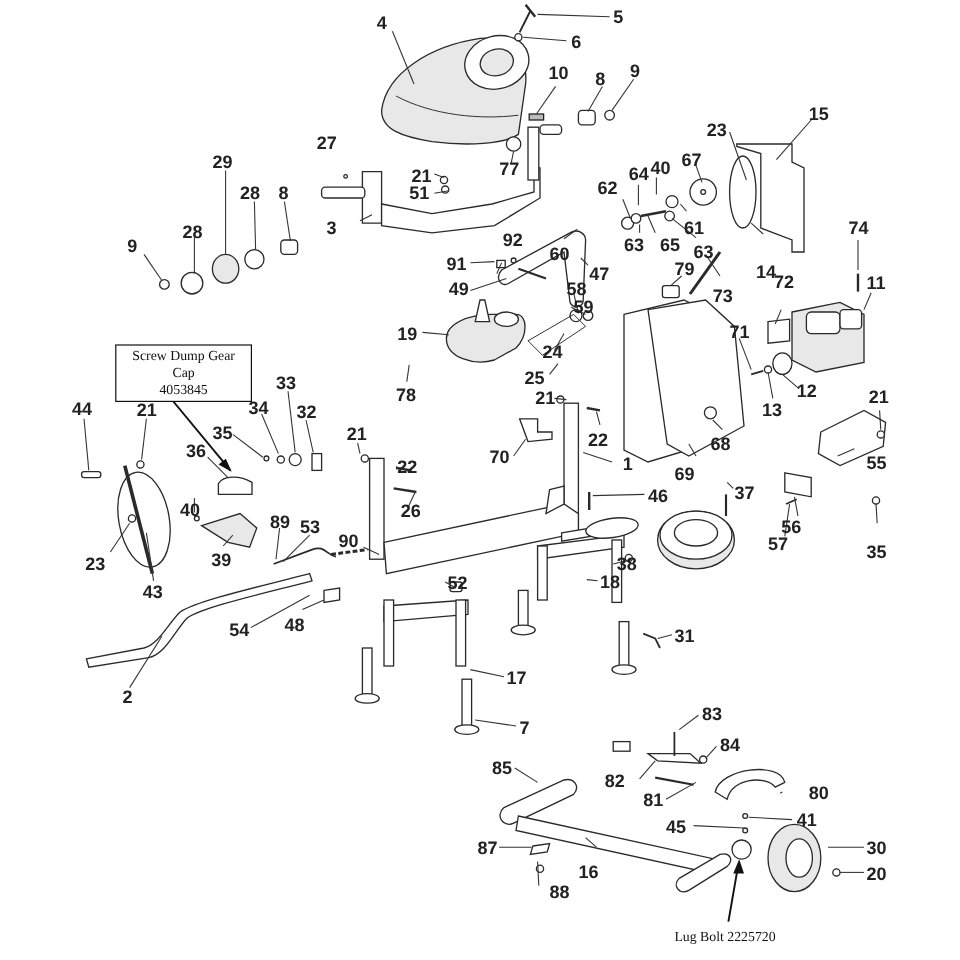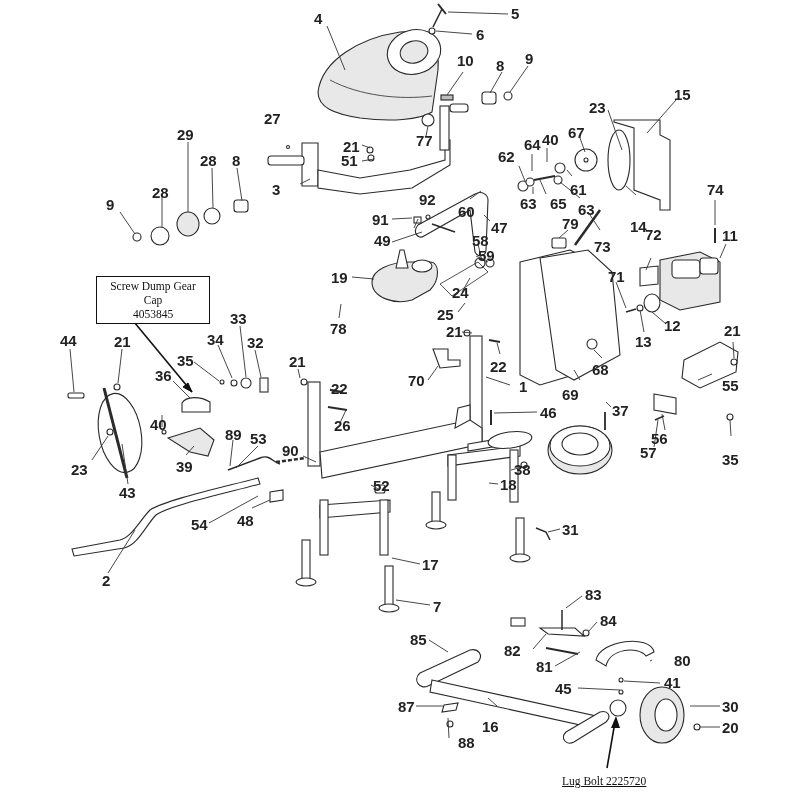--- a/index.html
+++ b/index.html
@@ -6,21 +6,21 @@
   body { width: 800px; height: 800px; position: relative; overflow: hidden; font-family: "Liberation Sans", sans-serif; }
   #diagram { position: absolute; left: 0; top: 0; width: 800px; height: 800px; }
   .lbl { font-family: "Liberation Sans", sans-serif; font-weight: bold; font-size: 15px; fill: #222222; }
   .leader { stroke: #333333; stroke-width: 0.9; fill: none; }
   .part { stroke: #2a2a2a; stroke-width: 1.1; fill: #ffffff; }
   .part-g { stroke: #2a2a2a; stroke-width: 1.1; fill: #e8e8e8; }
   .part-d { stroke: #222222; stroke-width: 1.1; fill: #bdbdbd; }
   .thin { stroke: #2a2a2a; stroke-width: 0.8; fill: none; }
   .callout-box { position: absolute; border: 1.5px solid #111111; background: #ffffff; text-align: center;
     font-family: "Liberation Serif", serif; font-size: 11.5px; color: #111111; line-height: 14px; padding: 2px 4px; }
-  .callout-text { position: absolute; font-family: "Liberation Serif", serif; font-size: 11.5px; color: #111111; text-decoration: underline; }
+  .callout-text { position: absolute; font-family: "Liberation Serif", serif; font-size: 11.5px; color: #111111; }
 </style>
 </head>
 <body>
 
 <svg id="diagram" viewBox="0 0 800 800" xmlns="http://www.w3.org/2000/svg">
 
   <g>
 
     <path class="part-g" d="M318,92 C322,60 360,38 400,32 C430,30 440,48 438,70 L432,112 C420,120 390,122 360,118 C335,114 318,108 318,92 Z"></path>
     <ellipse class="part" cx="414" cy="52" rx="27" ry="22" transform="rotate(-15 414 52)"></ellipse>
@@ -387,18 +387,18 @@
     <text class="lbl" x="555" y="694">45</text>
     <text class="lbl" x="664" y="688">41</text>
     <text class="lbl" x="722" y="712">30</text>
     <text class="lbl" x="398" y="712">87</text>
     <text class="lbl" x="482" y="732">16</text>
     <text class="lbl" x="722" y="733">20</text>
     <text class="lbl" x="458" y="748">88</text>
   </g>
 </svg>
 
-<div class="callout-box" style="left:96px; top:276px; width:104px;">
+<div class="callout-box" style="left:96px; top:287px; width:104px;">
   <div>Screw Dump Gear Cap</div>
   <div>4053845</div>
 </div>
 
 <div class="callout-text" style="left:562px; top:775px;">Lug Bolt 2225720</div>
 
 </body></html>

